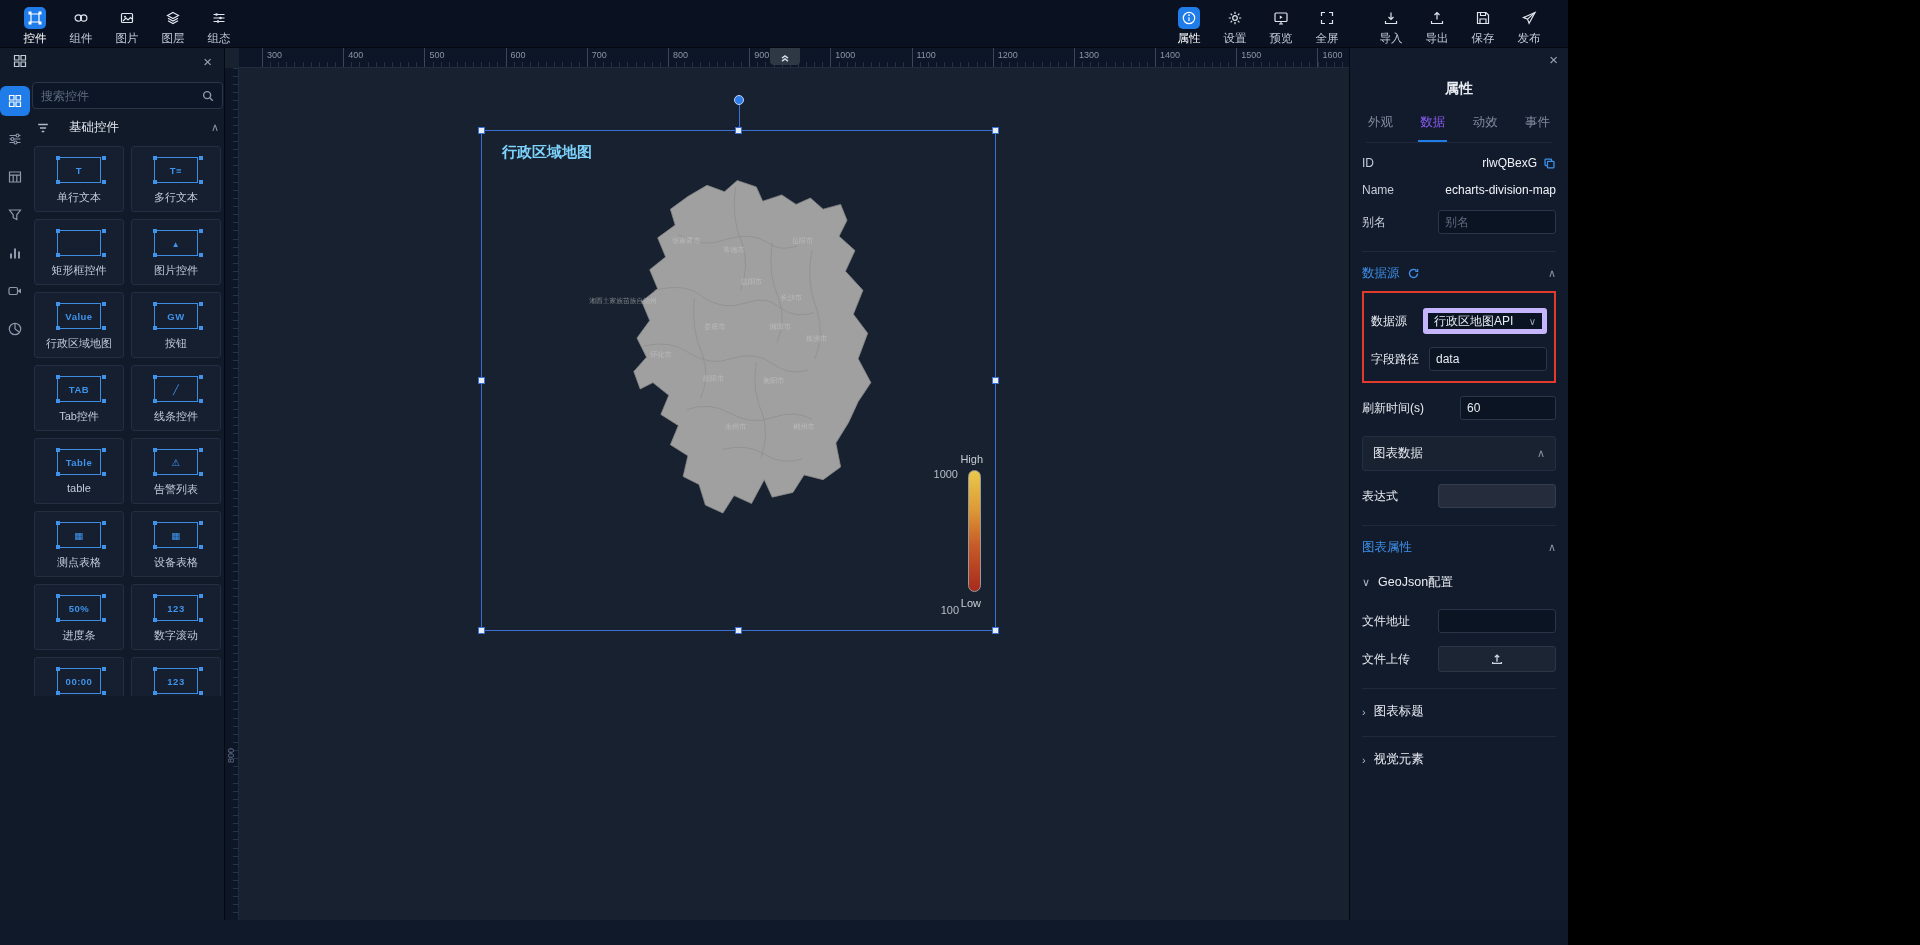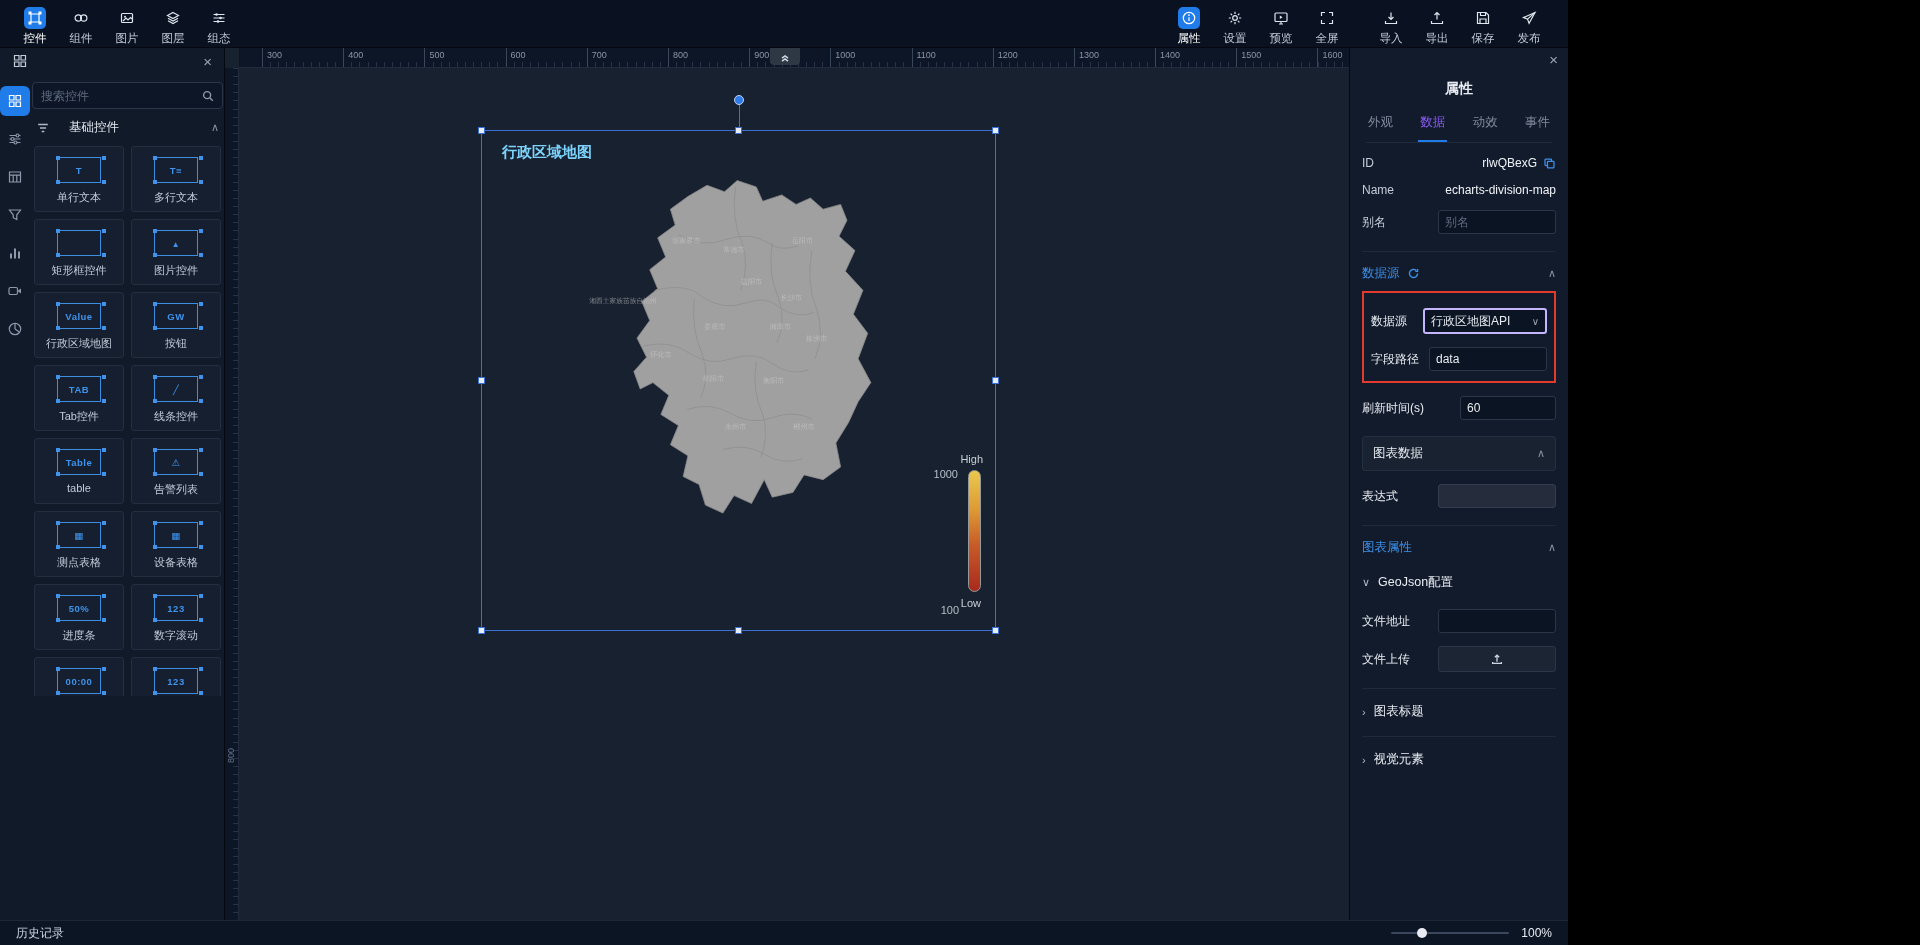--- a/index.html
+++ b/index.html
@@ -111,21 +111,21 @@
   .rp-tab.active { color:#8b5cf6; border-bottom:2px solid #1f7ce8; }
   .rp-body { padding:0 12px; }
   .row { display:flex; align-items:center; justify-content:space-between; margin-top:13px; font-size:12px; }
   .row .lbl { color:#c6cdd9; }
   .row .val { color:#f0f3f8; display:flex; align-items:center; gap:6px; }
   .ipt { width:118px; height:24px; background:#0b1422; border:1px solid #2a3547; border-radius:3px;
     color:#e8ecf2; font-size:12px; padding:0 6px; outline:0; }
   .ipt::placeholder { color:#5e6a80; }
   .ipt.small { width:96px; }
   .ipt.lite { background:#252d3c; border-color:#333d4f; }
-  .sel { width:124px; height:26px; background:#0b1422; border:2px solid #c4b5fd; border-radius:3px;
+  .sel { width:124px; height:26px; background:#0b1422; border:5px solid #c4b5fd; border-radius:3px;
     color:#e8ecf2; font-size:12px; display:flex; align-items:center; justify-content:space-between;
     padding:0 6px; cursor:pointer; }
   .sel .caret { color:#9aa4b5; font-size:10px; }
   .rp-section { display:flex; align-items:center; gap:7px; margin-top:17px; padding-top:13px;
     border-top:1px solid #1e2939; font-size:12.5px; color:#3d8fe8; cursor:pointer; }
   .rp-section .chev { margin-left:auto; color:#8a93a5; font-size:11px; }
   .highlight-box { border:2px solid #e23a2c; margin:9px 0 0; padding:2px 7px 10px; }
   .subhead { display:flex; align-items:center; justify-content:space-between; margin-top:16px;
     background:#192231; border:1px solid #242f42; border-radius:3px; padding:8px 10px;
     font-size:12.5px; color:#e8ecf2; cursor:pointer; }
@@ -626,23 +626,14 @@
         <span class="chev">›</span>
         <span>图表标题</span>
       </div>
       <div class="group-row bordered">
         <span class="chev">›</span>
         <span>视觉元素</span>
       </div>
     </div>
   </aside>
 
-  <footer class="bottombar">
-    <span class="bb-label">历史记录</span>
-    <div class="zoom">
-      <div class="zoom-track">
-        <div class="zoom-knob"></div>
-      </div>
-      <span class="zoom-pct">100%</span>
-    </div>
-  </footer>
 
 </div>
 
 </body></html>

